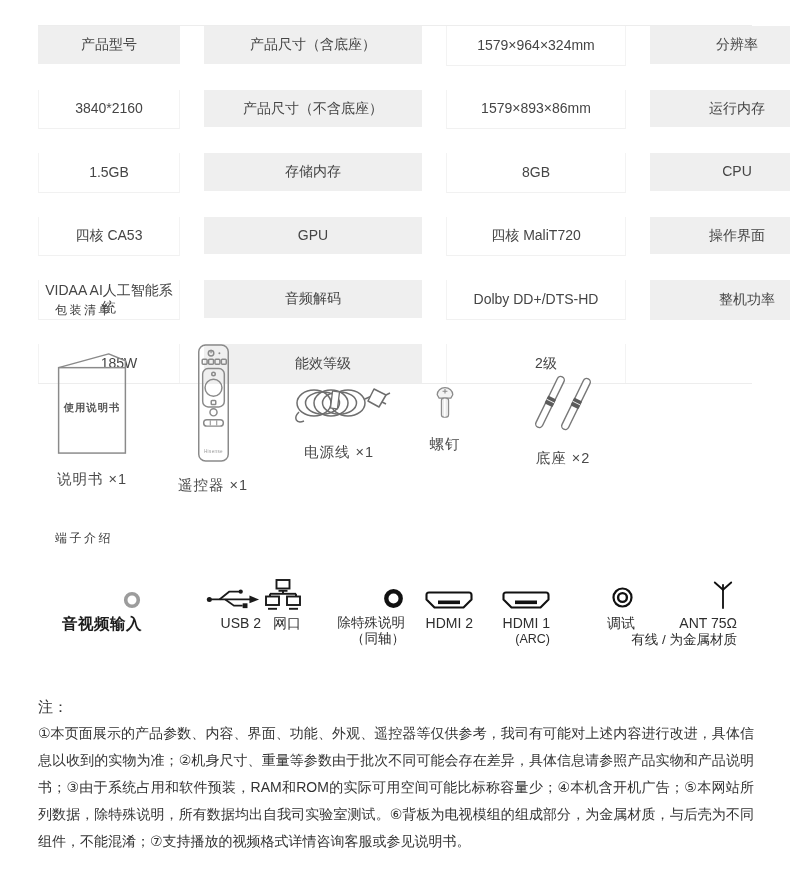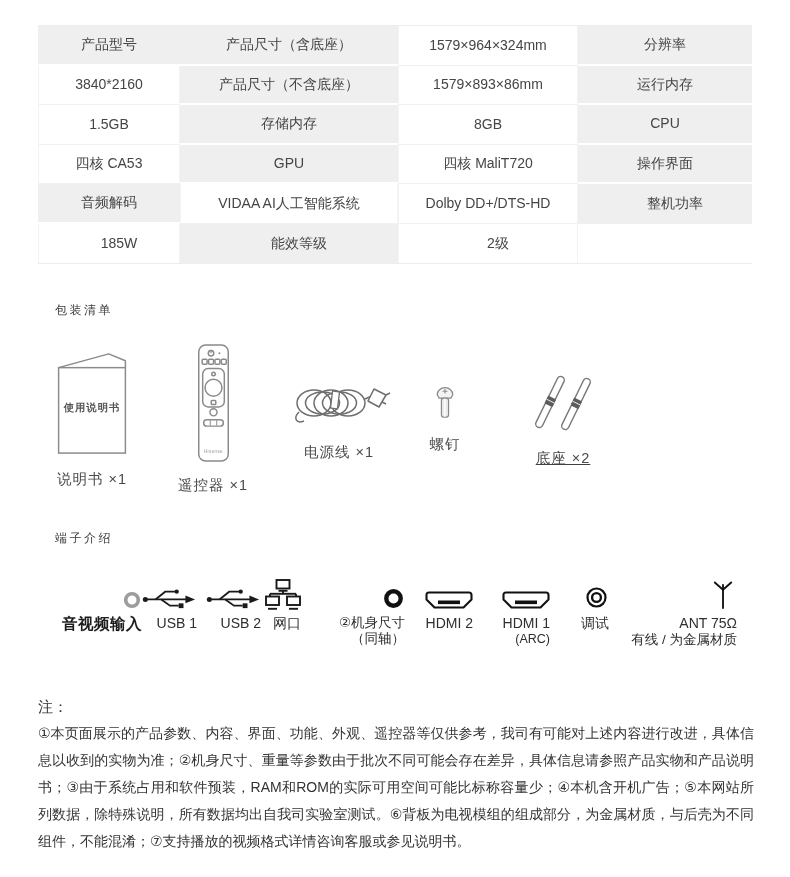--- a/index.html
+++ b/index.html
@@ -2,57 +2,57 @@
 <html><head>
 <meta charset="utf-8">
 <style>
   * { margin:0; padding:0; box-sizing:border-box; }
   body { background:#fff; font-family:"Liberation Sans","DejaVu Sans",sans-serif; }
   .page { position:relative; width:790px; height:877px; background:#fff; overflow:hidden; color:#404040; }
 
   
   .spec-table { position:absolute; top:25px; left:38px; width:714px;
     display:grid; grid-template-columns:142px 218px 180px 174px; grid-auto-rows:39.5px;
-    border-top:1px solid #ededed; border-bottom:1px solid #ededed; }
+    border-top:1px solid #ededed; border-bottom:1px solid #ededed;gap:24px; }
   .cell { display:flex; align-items:center; justify-content:center;
     font-size:14px; color:#454545; text-align:center; line-height:1.2; }
   .cell.lbl { background:#efefef; border-bottom:2px solid #fff; }
   .cell.val { border-bottom:1px solid #f1f1f1; border-left:1px solid #f3f3f3; border-right:1px solid #f3f3f3; }
   .spec-table .cell:nth-last-child(-n+4) { border-bottom:none;padding-left:20px; }
 
   
   .sec-title { position:absolute; left:55px; font-size:12px; color:#3a3a3a; letter-spacing:2.5px; }
   .packing-title { top:302px; }
   .ports-title { top:530px; }
 
   
   .pack-item { position:absolute; top:345px; height:148px;
     display:flex; flex-direction:column; justify-content:center; align-items:center; }
   .pack-item .icon-wrap { display:flex; align-items:flex-end; justify-content:center; margin-bottom:13px; }
   .pack-label { font-size:14.5px; color:#4a4a4a; letter-spacing:1px; white-space:nowrap; }
   .pi-manual { left:32px;  width:120px; }
   .pi-remote { left:158px; width:110px; }
   .pi-cable  { left:269px; width:140px; }
   .pi-screw  { left:400px; width:90px; }
-  .pi-stand  { left:513px; width:100px;text-decoration:underline; }
+  .pi-stand  { left:513px; width:100px; }
 
   
   .port-item { position:absolute; top:574px; display:flex; flex-direction:column; align-items:flex-end; }
   .port-item .icon-box { height:36px; display:flex; align-items:flex-end; justify-content:center; }
   .port-label { font-size:14px; color:#2e2e2e; margin-top:5px; line-height:1.22; white-space:nowrap; text-align:center; }
   .port-label.bold { font-weight:bold; font-size:15.5px; color:#1c1c1c; letter-spacing:0.5px; }
   .port-sub { font-size:12.5px; color:#2e2e2e; line-height:1.25; white-space:nowrap; text-align:center; }
   .po-av    { left:50px;  width:92px; }
   .po-usb1  { left:139px; width:58px; }
   .po-usb2  { left:203px; width:58px; }
   .po-lan   { left:255px; width:46px; }
   .po-coax  { left:299px; width:106px; }
   .po-hdmi2 { left:407px; width:66px; }
   .po-hdmi1 { left:484px; width:66px; }
-  .po-debug { left:561px; width:48px; }
+  .po-debug { left:587px; width:48px; }
   .po-ant   { left:619px; width:118px; }
 
   
   .notes { position:absolute; top:693px; left:38px; width:716px; color:#333; }
   .notes-heading { font-size:15px; line-height:27px; }
   .notes-body { font-size:14px; line-height:27px; text-align:justify; }
 
   svg { display:block; }
   .stroke-gray { stroke:#8a8a8a; fill:none; stroke-width:1.5; }
 </style>
@@ -75,22 +75,22 @@
     <div class="cell val">1.5GB</div>
     <div class="cell lbl">存储内存</div>
     <div class="cell val">8GB</div>
 
     <div class="cell lbl">CPU</div>
     <div class="cell val">四核 CA53</div>
     <div class="cell lbl">GPU</div>
     <div class="cell val">四核 MaliT720</div>
 
     <div class="cell lbl">操作界面</div>
+    <div class="cell val">VIDAA AI人工智能系统</div>
     <div class="cell lbl">音频解码</div>
-    <div class="cell val">VIDAA AI人工智能系统</div>
     <div class="cell val">Dolby DD+/DTS-HD</div>
 
     <div class="cell lbl">整机功率</div>
     <div class="cell val">185W</div>
     <div class="cell lbl">能效等级</div>
     <div class="cell val">2级</div>
   </div>
 
   <div class="sec-title packing-title">包装清单</div>
 
@@ -184,36 +184,20 @@
 
   <div class="port-item po-av">
     <div class="icon-box">
       <svg width="20" height="20" viewBox="0 0 20 20">
         <circle cx="10" cy="10" r="6.3" fill="none" stroke="#9c9c9c" stroke-width="3.6"></circle>
       </svg>
     </div>
     <div class="port-label bold">音视频输入</div>
   </div>
 
-  <div class="port-item po-usb1">
-    <div class="icon-box">
-      <svg width="56" height="24" viewBox="0 0 58 24">
-        <g stroke="#1a1a1a" stroke-width="1.8" fill="#1a1a1a">
-          <line x1="5" y1="13.5" x2="47" y2="13.5"></line>
-          <polygon points="46,9.5 56,13.5 46,17.5" stroke="none"></polygon>
-          <circle cx="4.5" cy="13.5" r="2.6" stroke="none"></circle>
-          <path d="M15 13.5 L25 5.5 L36 5.5" fill="none"></path>
-          <circle cx="37" cy="5.5" r="2.2" stroke="none"></circle>
-          <path d="M21 13.5 L30 20 L39 20" fill="none"></path>
-          <rect x="39" y="17.5" width="5" height="5" stroke="none"></rect>
-        </g>
-      </svg>
-    </div>
-    <div class="port-label">USB 1</div>
-  </div>
 
   <div class="port-item po-usb2">
     <div class="icon-box">
       <svg width="56" height="24" viewBox="0 0 58 24">
         <g stroke="#1a1a1a" stroke-width="1.8" fill="#1a1a1a">
           <line x1="5" y1="13.5" x2="47" y2="13.5"></line>
           <polygon points="46,9.5 56,13.5 46,17.5" stroke="none"></polygon>
           <circle cx="4.5" cy="13.5" r="2.6" stroke="none"></circle>
           <path d="M15 13.5 L25 5.5 L36 5.5" fill="none"></path>
           <circle cx="37" cy="5.5" r="2.2" stroke="none"></circle>
@@ -244,21 +228,21 @@
     </div>
     <div class="port-label">网口</div>
   </div>
 
   <div class="port-item po-coax">
     <div class="icon-box">
       <svg width="23" height="23" viewBox="0 0 23 23">
         <circle cx="11.5" cy="11.5" r="7.2" fill="none" stroke="#111" stroke-width="4.4"></circle>
       </svg>
     </div>
-    <div class="port-label" style="font-size:13.5px">②机身尺寸</div>
+    <div class="port-label" style="font-size:13.5px">除特殊说明</div>
     <div class="port-sub" style="font-size:13.5px">（同轴）</div>
   </div>
 
   <div class="port-item po-hdmi2">
     <div class="icon-box">
       <svg width="48" height="19" viewBox="0 0 48 19">
         <path d="M4 1.5 H44 Q46.5 1.5 46.5 4 V8.5 L38.5 16.5 H9.5 L1.5 8.5 V4 Q1.5 1.5 4 1.5 Z" fill="none" stroke="#111" stroke-width="2.1" stroke-linejoin="round"></path>
         <rect x="13" y="9.5" width="22" height="3.6" fill="#111"></rect>
       </svg>
     </div>

